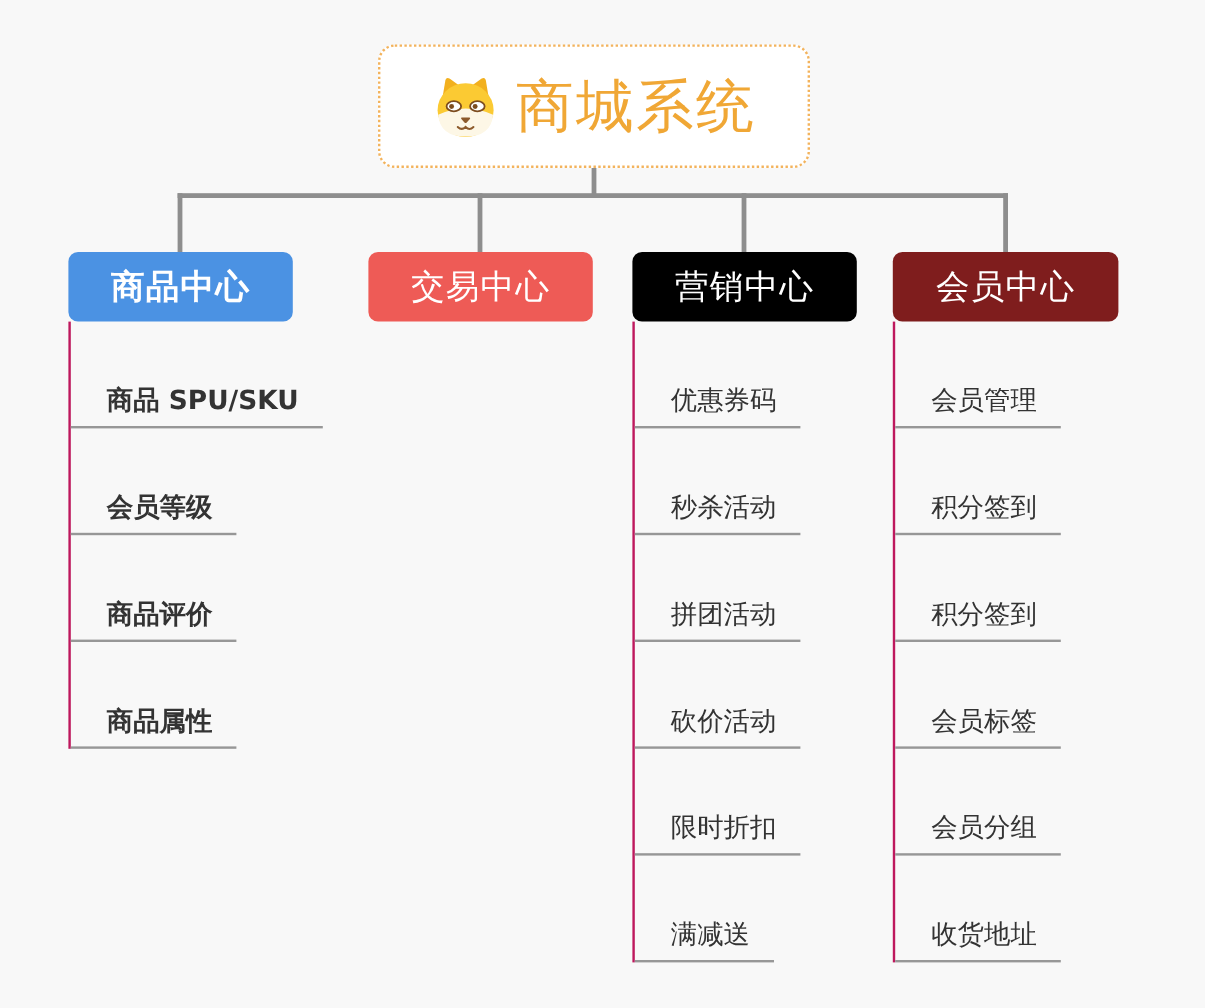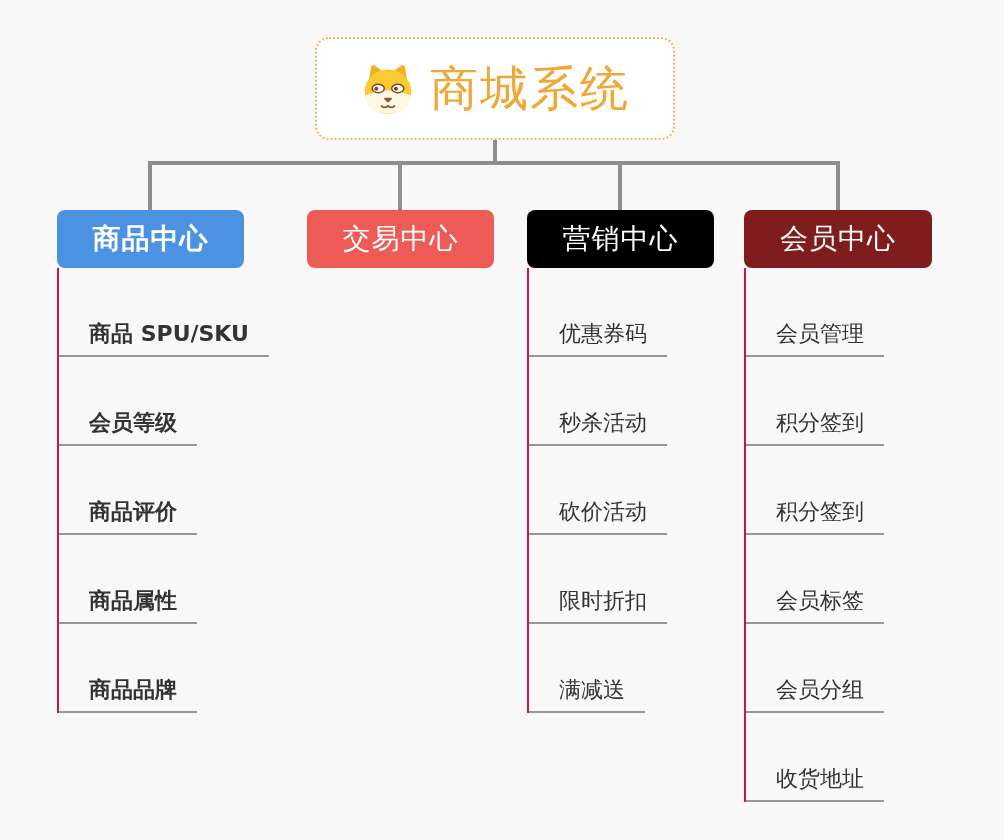--- a/index.html
+++ b/index.html
@@ -105,33 +105,33 @@
   <div class="connector conn-drop conn-drop-3"></div>
   <div class="connector conn-drop conn-drop-4"></div>
 
   <div class="branch branch-1">
     <div class="branch-header" style="background-color: rgb(75, 146, 227);">商品中心</div>
     <div class="branch-items">
       <div class="leaf">商品 SPU/SKU</div>
       <div class="leaf">会员等级</div>
       <div class="leaf">商品评价</div>
       <div class="leaf">商品属性</div>
-      <div class="leaf">商品品牌</div>
     </div>
   </div>
 
   <div class="branch branch-2">
     <div class="branch-header" style="background-color: rgb(238, 91, 86);">交易中心</div>
   </div>
 
   <div class="branch branch-3">
     <div class="branch-header" style="background-color: #000000;">营销中心</div>
     <div class="branch-items">
       <div class="leaf">优惠券码</div>
       <div class="leaf">秒杀活动</div>
+      <div class="leaf">拼团活动</div>
       <div class="leaf">砍价活动</div>
       <div class="leaf">限时折扣</div>
       <div class="leaf">满减送</div>
     </div>
   </div>
 
   <div class="branch branch-4">
     <div class="branch-header" style="background-color: #7f1d1d;">会员中心</div>
     <div class="branch-items">
       <div class="leaf">会员管理</div>

